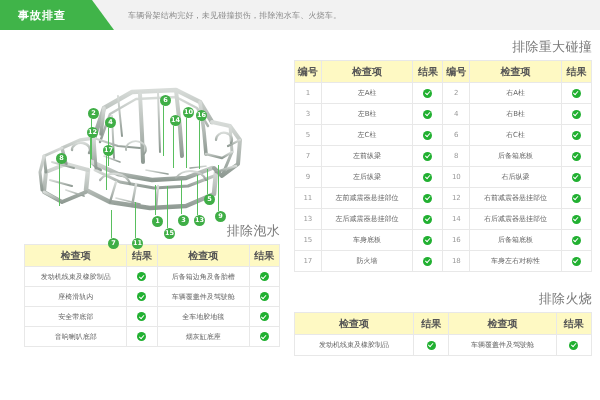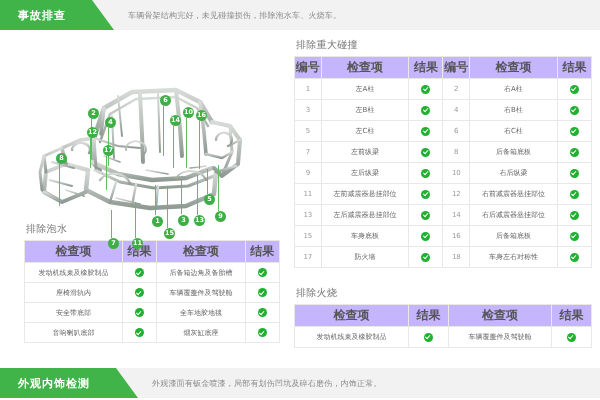--- a/index.html
+++ b/index.html
@@ -81,45 +81,46 @@
   }
   .leader {
     position: absolute;
     width: 1.4px;
     background: #59bf5f;
     z-index: 4;
   }
 
   
   .tbl-title {
-    font-size: 10px;
+    font-size: 13px;
     color: #777;
     margin: 0 0 4px 2px;
     letter-spacing: .3px;
+    text-align: right;
   }
   table.insp {
     width: 100%;
     border-collapse: collapse;
     background: #fff;
     font-size: 7px;
     color: #666;
   }
   table.insp th, table.insp td {
     border: 1px solid #e8e8e8;
     text-align: center;
     padding: 0;
     height: 21px;
     font-weight: normal;
     white-space: nowrap;
   }
   table.insp thead th {
-    background: #c4b5fd;
+    background: #fef9c3;
     color: #555;
     font-weight: bold;
-    font-size: 12px;
+    font-size: 10px;
     height: 22px;
   }
   table.insp td.num { color:#999; width: 9%; }
   .chk {
     display: inline-block;
     width: 9px; height: 9px;
     border-radius: 50%;
     background: #21b031;
     position: relative;
     vertical-align: middle;
@@ -420,20 +421,14 @@
                 <td>车辆覆盖件及驾驶舱</td>
                 <td><span class="chk"></span></td>
               </tr>
             </tbody>
         </table>
       </div>
 
     </div>
   </div>
 
-  <div class="banner-wrap">
-    <div class="banner-tag">
-      <span>外观内饰检测</span>
-    </div>
-    <div class="banner-desc">外观漆面有钣金喷漆，局部有划伤凹坑及碎石磨伤，内饰正常。</div>
-  </div>
 
 </div>
 
 </body></html>

